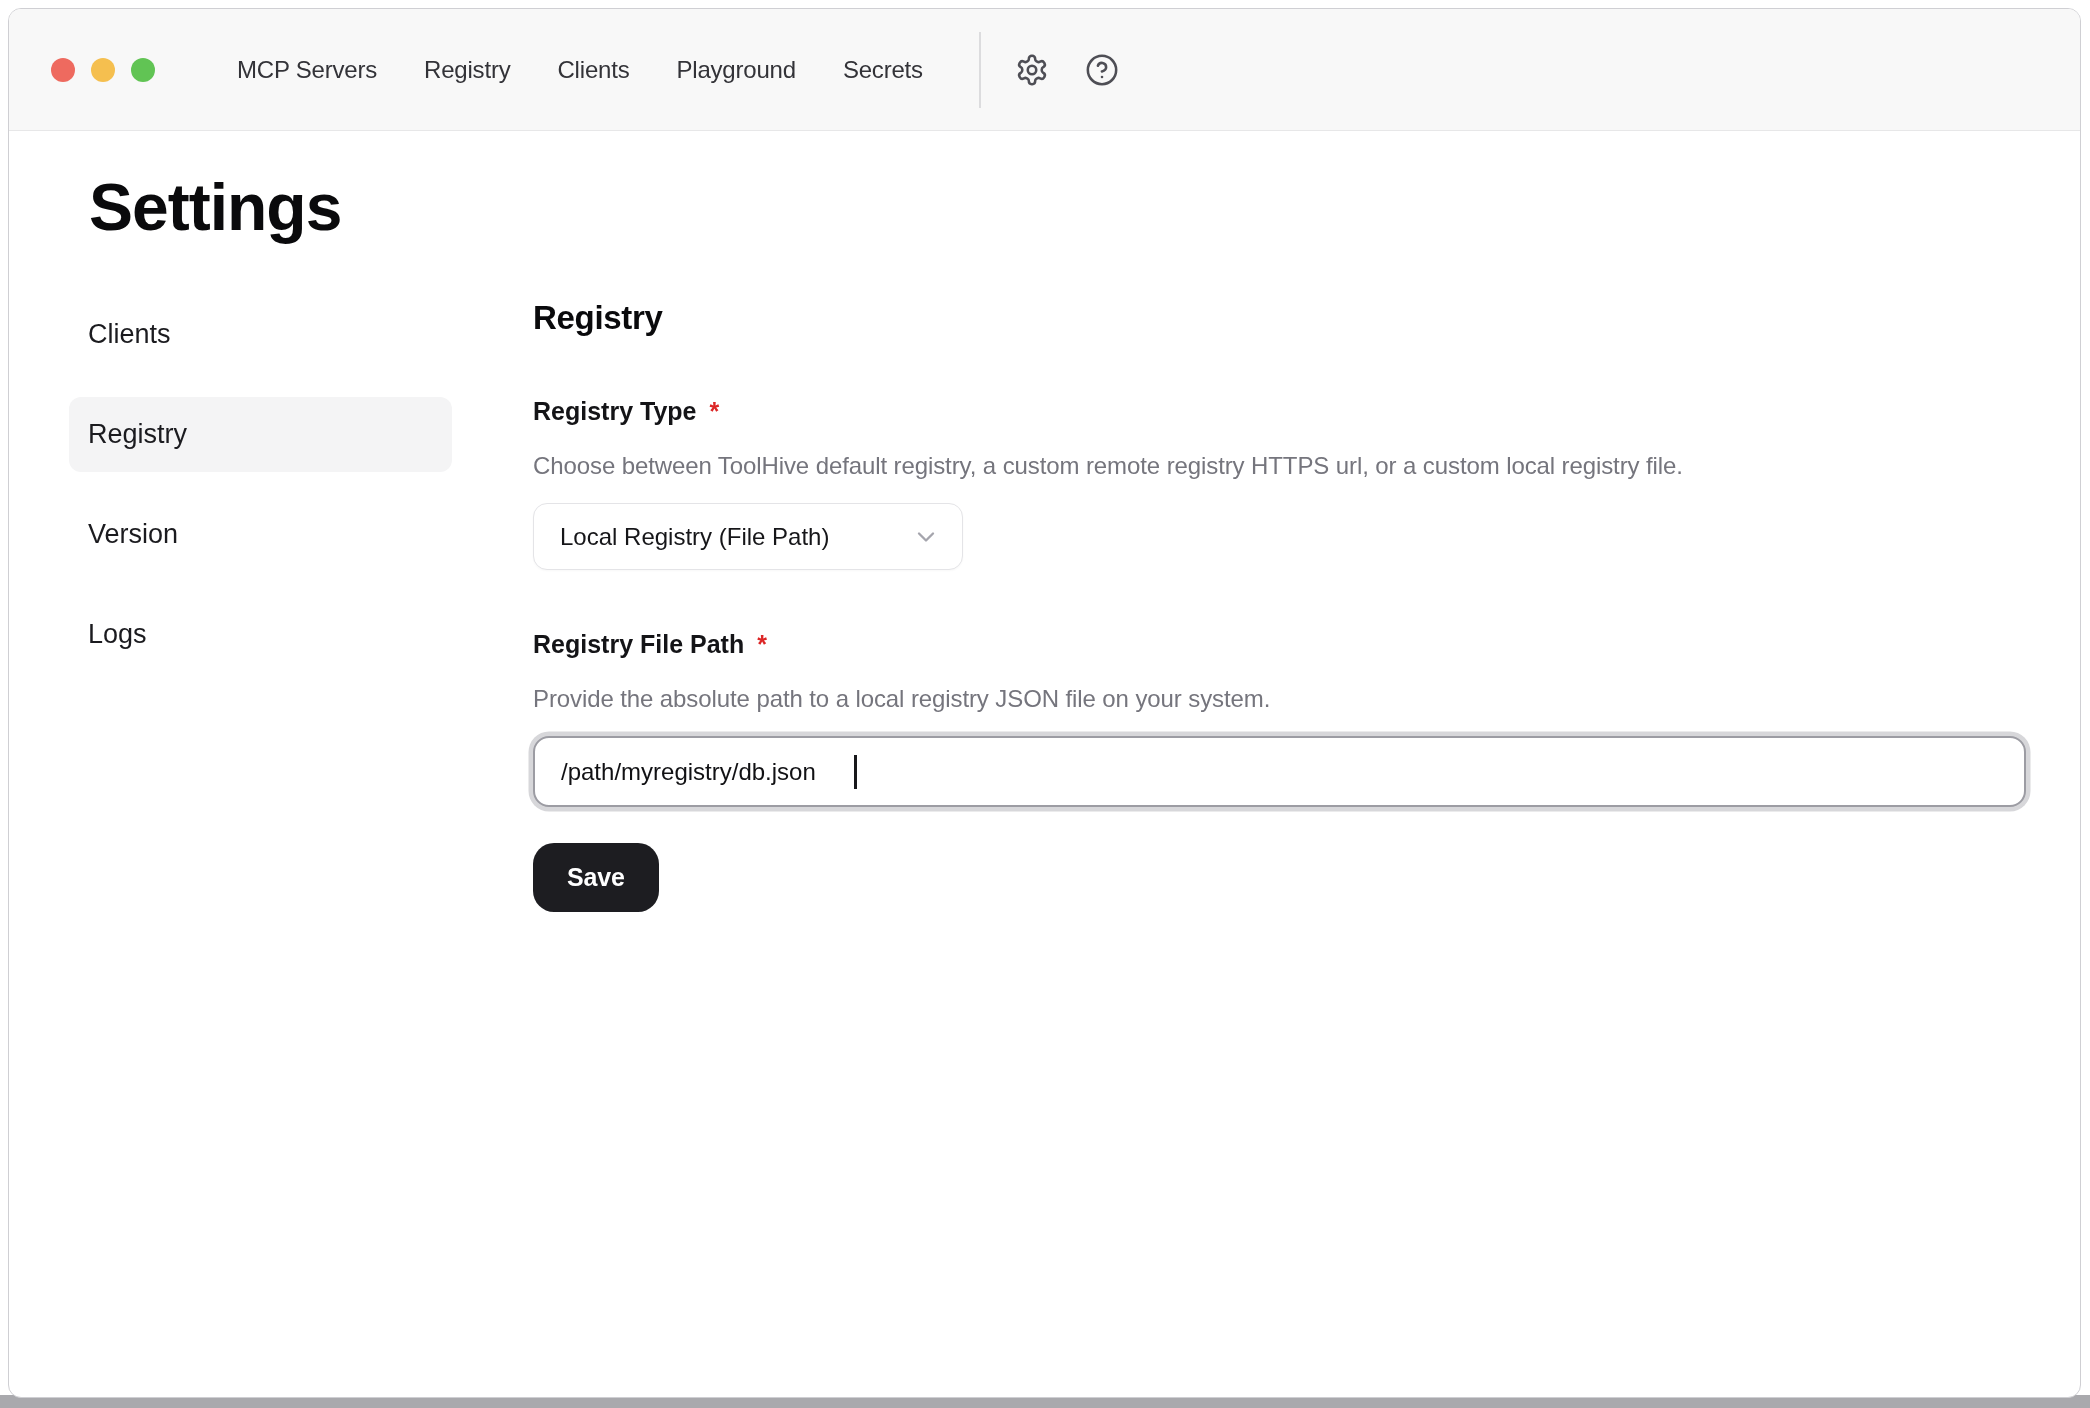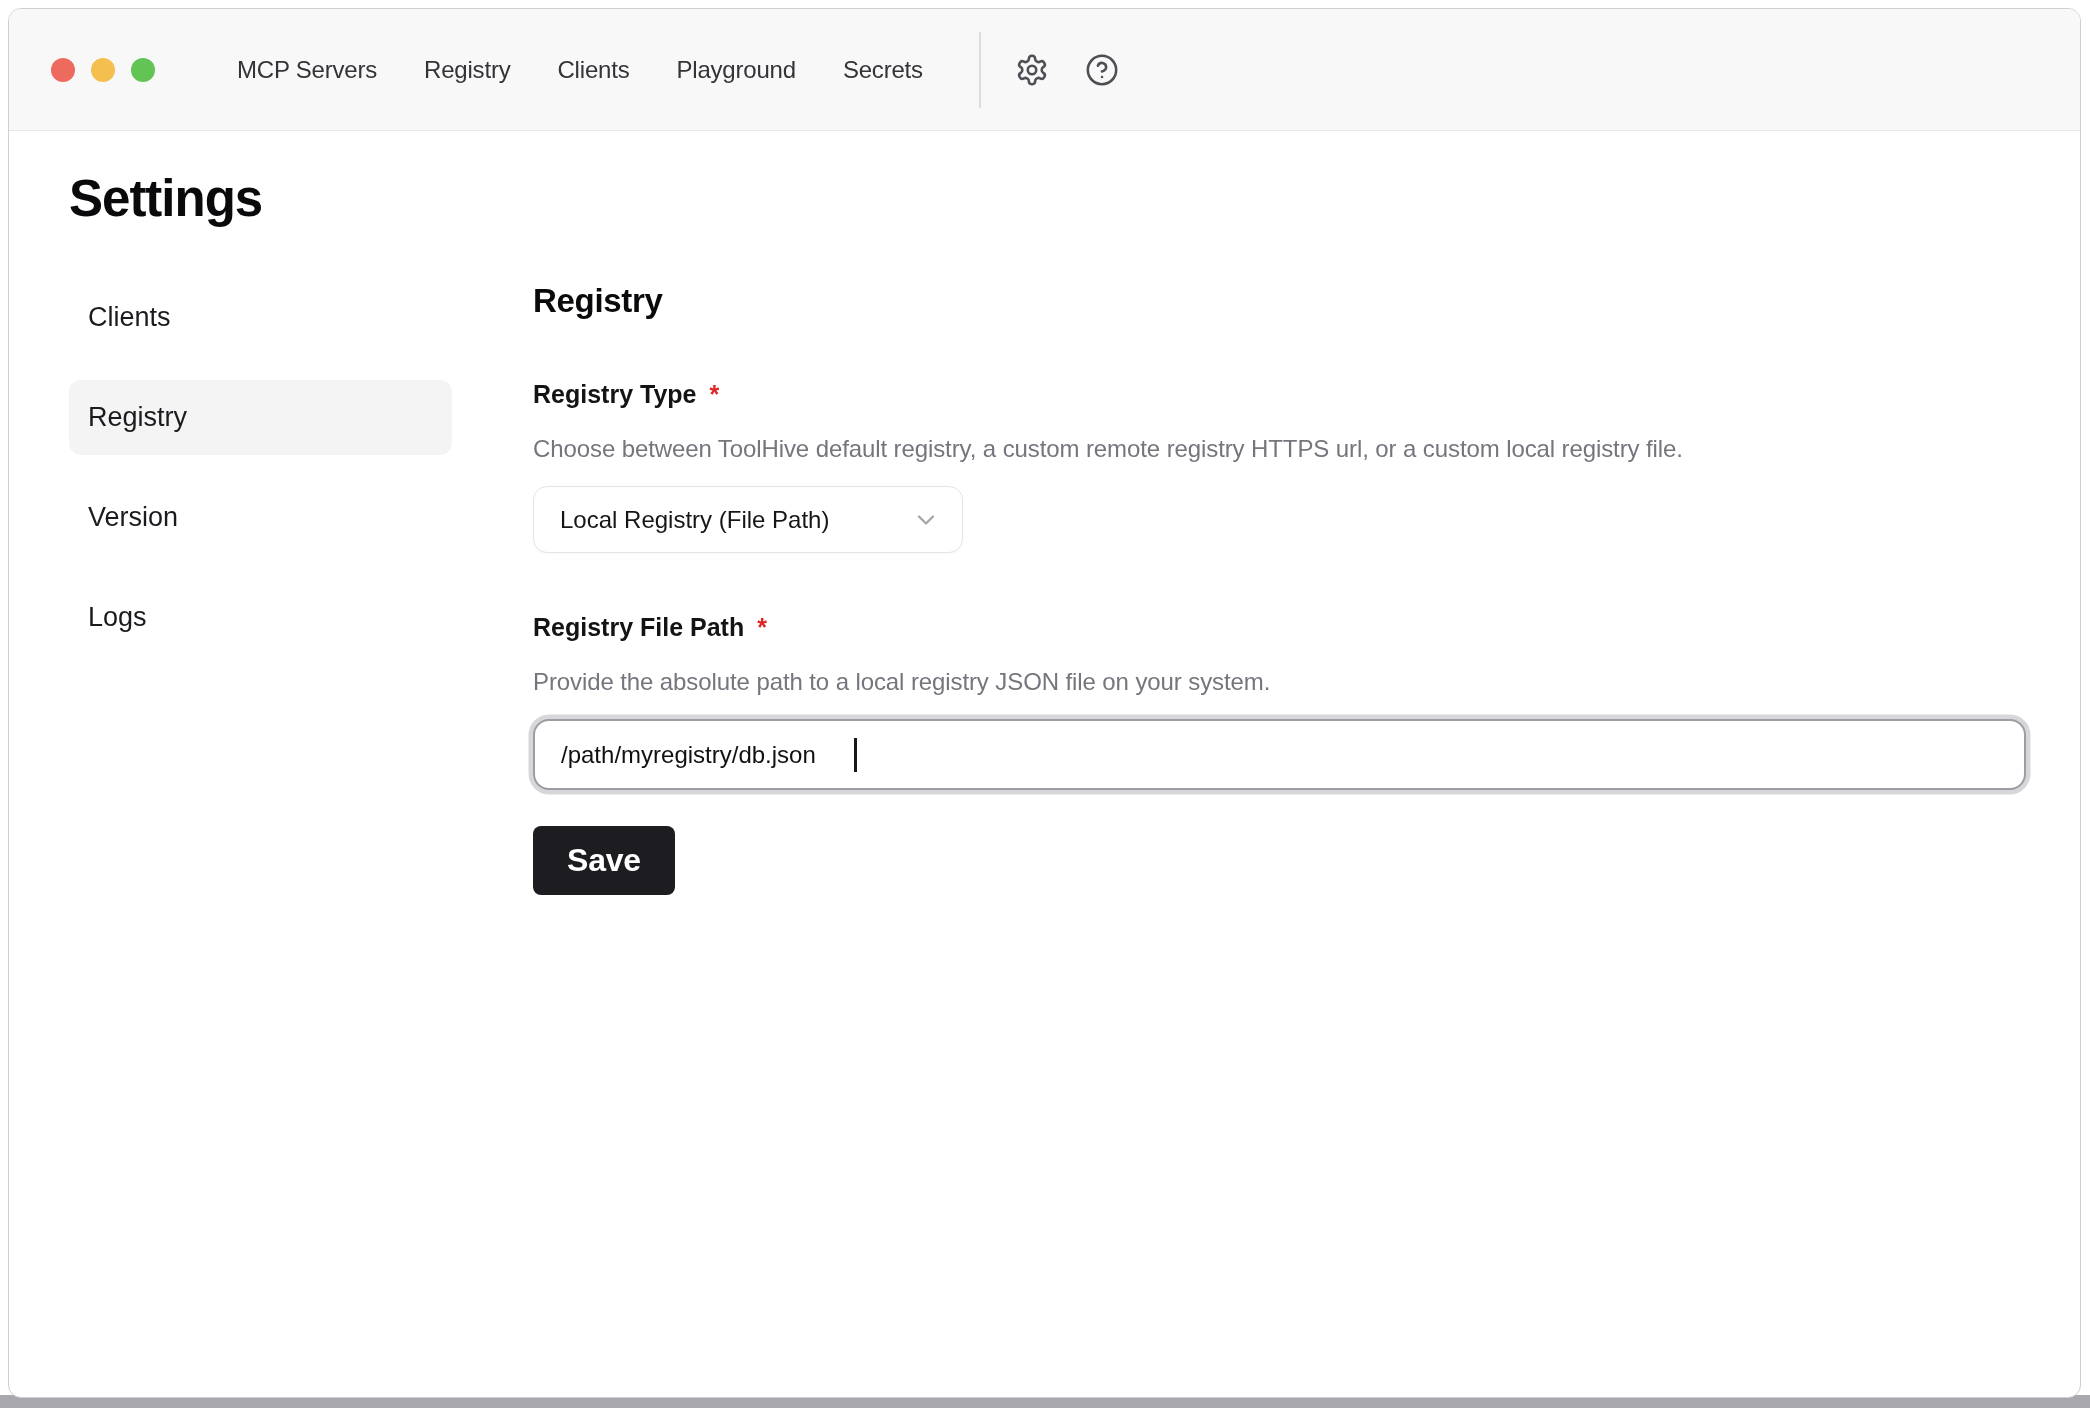--- a/index.html
+++ b/index.html
@@ -43,22 +43,22 @@
     width:2px; height:76px; background:#dcdcde;
     margin-left:56px; margin-right:28px; flex:none;
   }
   .icon-btn{
     width:46px; height:46px; display:flex; align-items:center; justify-content:center;
     color:#4e4e55; background:none; border:none;
   }
   
   .page{ padding-left:60px; }
   .page-title{
-    margin-top:38px; margin-left:0;
-    font-size:51px; font-weight:700; color:#0a0a0c; letter-spacing:-1px;
+    margin-top:38px; margin-left:20px;
+    font-size:66px; font-weight:700; color:#0a0a0c; letter-spacing:-1px;
   }
   .settings-row{ display:flex; margin-top:52px; }
   .sidebar{ width:383px; flex:none; }
   .sidebar-item{
     height:75px; border-radius:12px;
     display:flex; align-items:center; padding-left:19px;
     font-size:27px; font-weight:500; color:#1b1b1f;
     margin-bottom:25px; cursor:default;
   }
   .sidebar-item.active{ background:#f4f4f5; }
@@ -86,22 +86,22 @@
     margin-top:23px; width:1493px; height:71px;
     border:2px solid #9c9ca3; border-radius:16px; background:#fff;
     box-shadow:0 0 0 4.5px #d7d7da;
     display:flex; align-items:center; padding:0 26px;
     font-size:24px; color:#111114;gap:36px;
   }
   .caret{ width:3px; height:34px; background:#18181b; margin-left:2px; flex:none; }
   .save-btn{
     margin-top:36px; height:69px; padding:0 34px;
     background:#1d1d21; color:#ffffff;
-    font-size:32px; font-weight:700; letter-spacing:-0.2px;
-    border:none; border-radius:8px;
+    font-size:25px; font-weight:700; letter-spacing:-0.2px;
+    border:none; border-radius:21px;
     font-family:"Liberation Sans", sans-serif;
     display:inline-flex; align-items:center;
   }
 </style>
 </head>
 <body>
 
 <div class="desktop-strip"></div>
 
 <div class="window">

